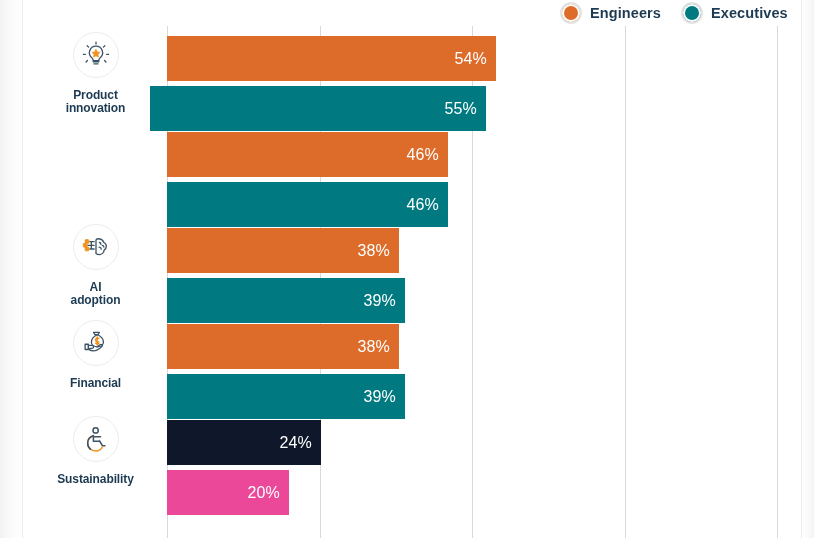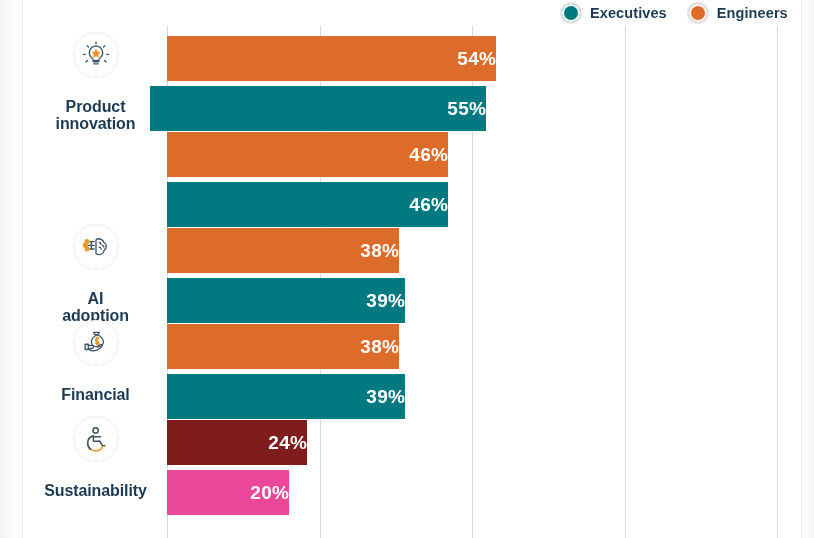--- a/index.html
+++ b/index.html
@@ -134,68 +134,69 @@
     border: 1px solid #ececec;
     background: #ffffff;
     display: flex;
     align-items: center;
     justify-content: center;
     flex: none;
     margin-top: 2px;
   }
   .cat-icon svg { display: block; }
   .cat-label {
-    margin-top: 21px;
-    font-size: 16px;
+    margin-top: 11px;
+    font-size: 12px;
     font-weight: bold;
     color: #1c3a52;
     text-align: center;
     line-height: 1.05;
     letter-spacing: -0.1px;
     white-space: pre-line;
   }
 
   
   .bar {
     position: absolute;
     height: 45px;
     display: flex;
     align-items: center;
     justify-content: flex-end;
   }
   .bar.a { top: 6px; }
   .bar.b { top: 56px; }
   .bar-value {
     color: #ffffff;
-    font-size: 19px;
-    font-weight: bold;
+    font-size: 16px;
+    font-weight: normal;
+    padding-right: 9px;
     letter-spacing: 0.2px;
     white-space: nowrap;
   }
 </style>
 </head>
 <body>
 
 <div id="viewport">
 
   <div class="page-gutter"></div>
   <div class="page-gutter-right"></div>
 
   <div class="legend">
+    <div class="legend-item">
+      <span class="legend-swatch" style="background:#DD6B2A">
+          <i></i>
+        </span>
+      <span class="legend-label">Engineers</span>
+    </div>
     <div class="legend-item">
       <span class="legend-swatch" style="background:#007A80">
           <i></i>
         </span>
       <span class="legend-label">Executives</span>
-    </div>
-    <div class="legend-item">
-      <span class="legend-swatch" style="background:#DD6B2A">
-          <i></i>
-        </span>
-      <span class="legend-label">Engineers</span>
     </div>
   </div>
 
   <div class="plot">
     <div class="gridlines" id="gridlines">
         <div class="gridline" style="left: 167px;"></div>
         <div class="gridline" style="left: 319.5px;"></div>
         <div class="gridline" style="left: 472px;"></div>
         <div class="gridline" style="left: 624.5px;"></div>
         <div class="gridline" style="left: 777px;"></div>
@@ -280,21 +281,21 @@
       <circle cx="15.6" cy="6.8" r="2.8"></circle>
       <path d="M13.2 12.2v6.1h6.7"></path>
       <path d="M13.2 13.6h7.6"></path>
       <path d="M19.9 18.3l3 4.9h2.6"></path>
       <path d="M13.2 12.6c-3.6 1-6.1 4.2-6.1 8 0 4.6 3.8 8.2 8.4 8.2 3.4 0 6.3-2 7.6-4.8" stroke="#F0921E" stroke-width="1.6"></path>
       <path d="M13.2 12.6c-3.6 1-6.1 4.2-6.1 8 0 2.6 1.2 4.9 3.1 6.4" stroke="#3c5366" stroke-width="1.6"></path>
     </svg>
             </div>
             <div class="cat-label">Sustainability</div>
           </div>
-          <div class="bar a" style="left: 167px; width: 140px; background: #7f1d1d;">
+          <div class="bar a" style="left: 167px; width: 154px; background: #0f172a;">
             <span class="bar-value">24%</span>
           </div>
           <div class="bar b" style="left: 167px; width: 122px; background: #ec4899;">
             <span class="bar-value">20%</span>
           </div>
         </div>
       </div>
   </div>
 
 </div>

